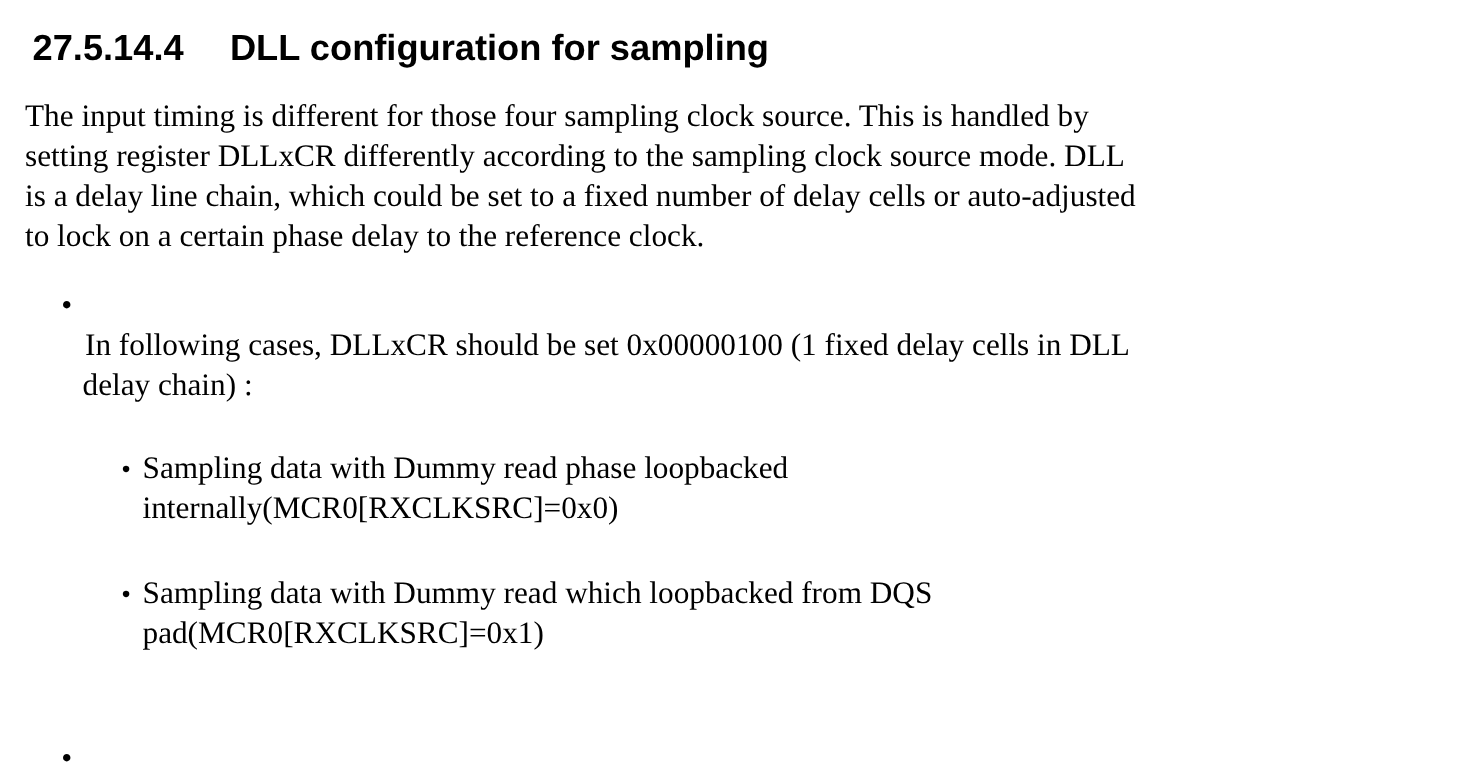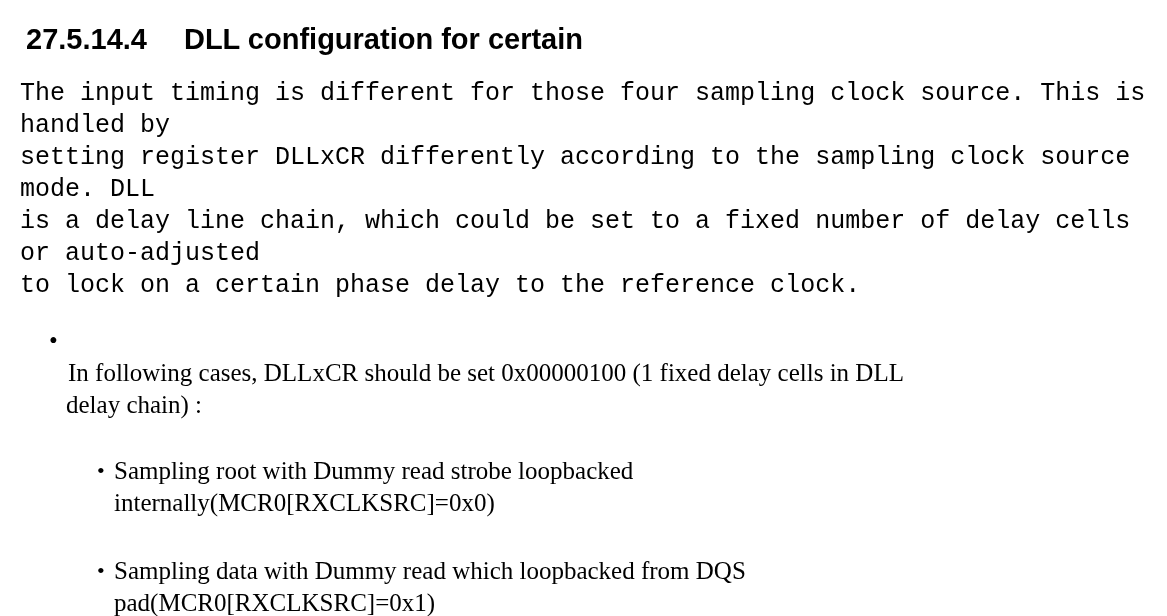--- a/index.html
+++ b/index.html
@@ -26,21 +26,20 @@
     font-size: 29px;
     line-height: 34px;
     display: flex;
     gap: 33px;
     margin: 2px 0 20px 4px;
     letter-spacing: 0px;
   }
   .body-paragraph {
     white-space: pre-line;
     margin: 0 0 23px 0;
-    font-family: Liberation Mono, monospace;
   }
   ul.bullet-list,
   ul.sub-list {
     list-style: none;
     margin: 0;
     padding: 0;
   }
   li.list-item {
     position: relative;
     padding-left: 44px;
@@ -65,34 +64,34 @@
     font-size: 22px;
   }
 </style>
 </head>
 <body>
 
 <div class="page">
 
   <h1 class="section-heading">
     <span>27.5.14.4</span>
-    <span>DLL configuration for certain</span>
+    <span>DLL configuration for sampling</span>
   </h1>
 
   <p class="body-paragraph">The input timing is different for those four sampling clock source. This is handled by
 setting register DLLxCR differently according to the sampling clock source mode. DLL
 is a delay line chain, which could be set to a fixed number of delay cells or auto-adjusted
 to lock on a certain phase delay to the reference clock.</p>
 
   <ul class="bullet-list">
     <li class="list-item">
       <span>In following cases, DLLxCR should be set 0x00000100 (1 fixed delay cells in DLL
 delay chain) :</span>
       <ul class="sub-list">
-        <li class="sub-list-item">Sampling root with Dummy read strobe loopbacked
+        <li class="sub-list-item">Sampling data with Dummy read phase loopbacked
 internally(MCR0[RXCLKSRC]=0x0)</li>
         <li class="sub-list-item">Sampling data with Dummy read which loopbacked from DQS
 pad(MCR0[RXCLKSRC]=0x1)</li>
       </ul>
     </li>
     <li class="list-item">
       <span>When data is sampled with Flash provided read strobe (MCR0[RXCLKSRC]=0x3)
 and flash provides read strobe with SCLK, DLL should be set as following to lock on
 half cycle of the reference clock (serial root clock)</span>
       

